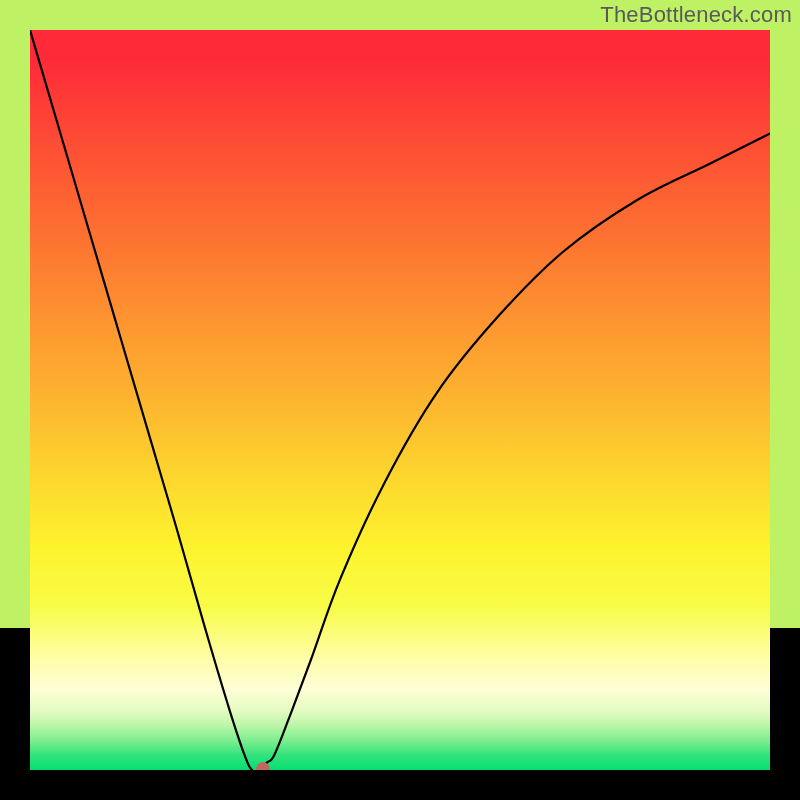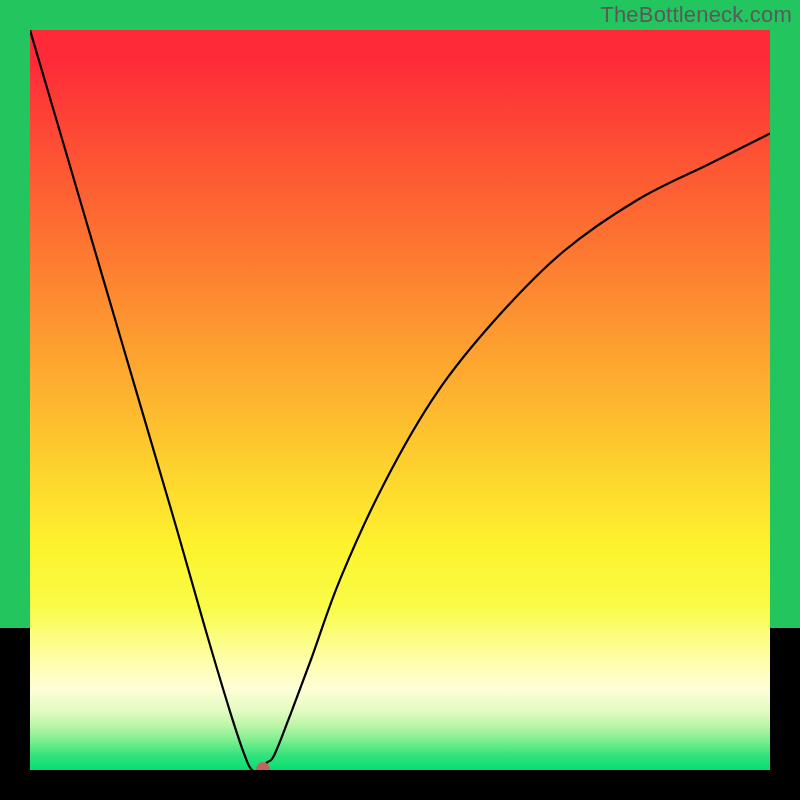--- a/index.html
+++ b/index.html
@@ -8,21 +8,21 @@
     width: 800px;
     height: 800px;
     overflow: hidden;
     background: #000;
     font-family: Arial, Helvetica, sans-serif;
   }
   .frame {
     position: relative;
     width: 800px;
     height: 628px;
-    background: #22c55e;
+    background: #bef264;
   }
   .watermark {
     position: absolute;
     top: 2px;
     right: 8px;
     color: #5a5a5a;
     font-size: 22px;
     font-weight: 400;
     letter-spacing: 0.2px;
     z-index: 30;

